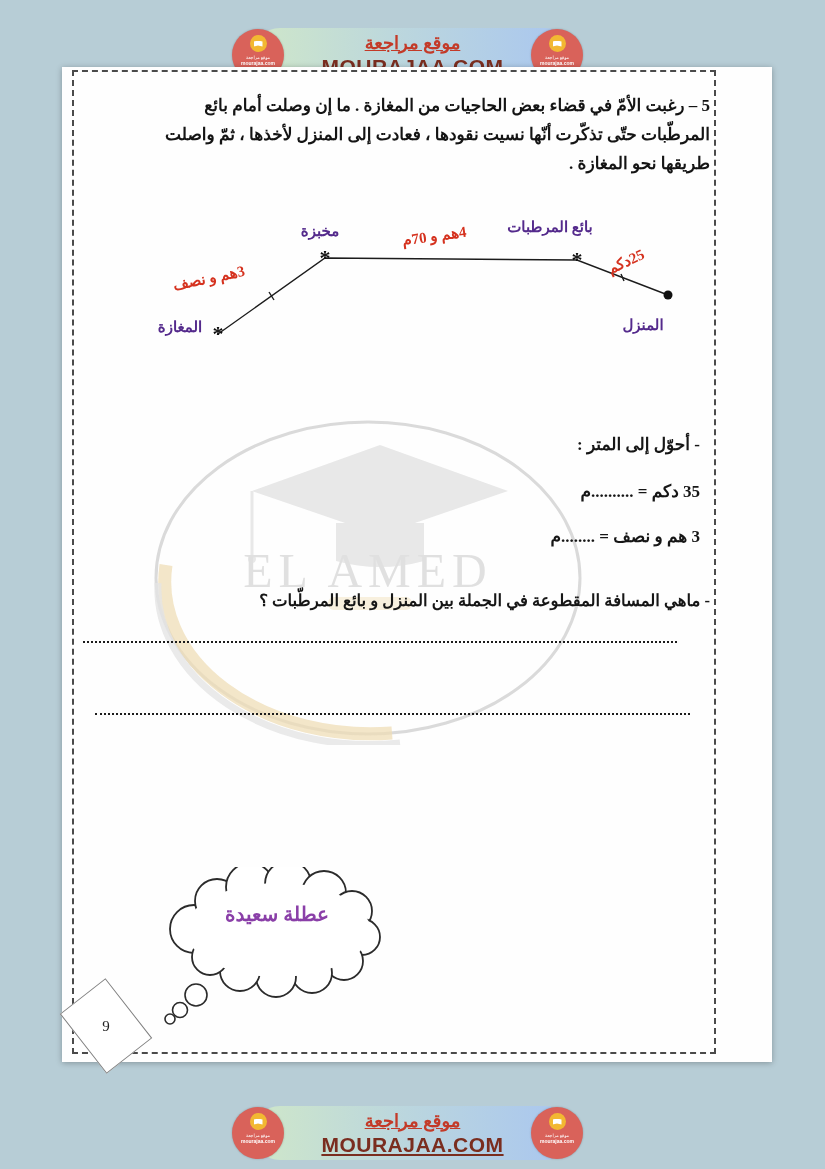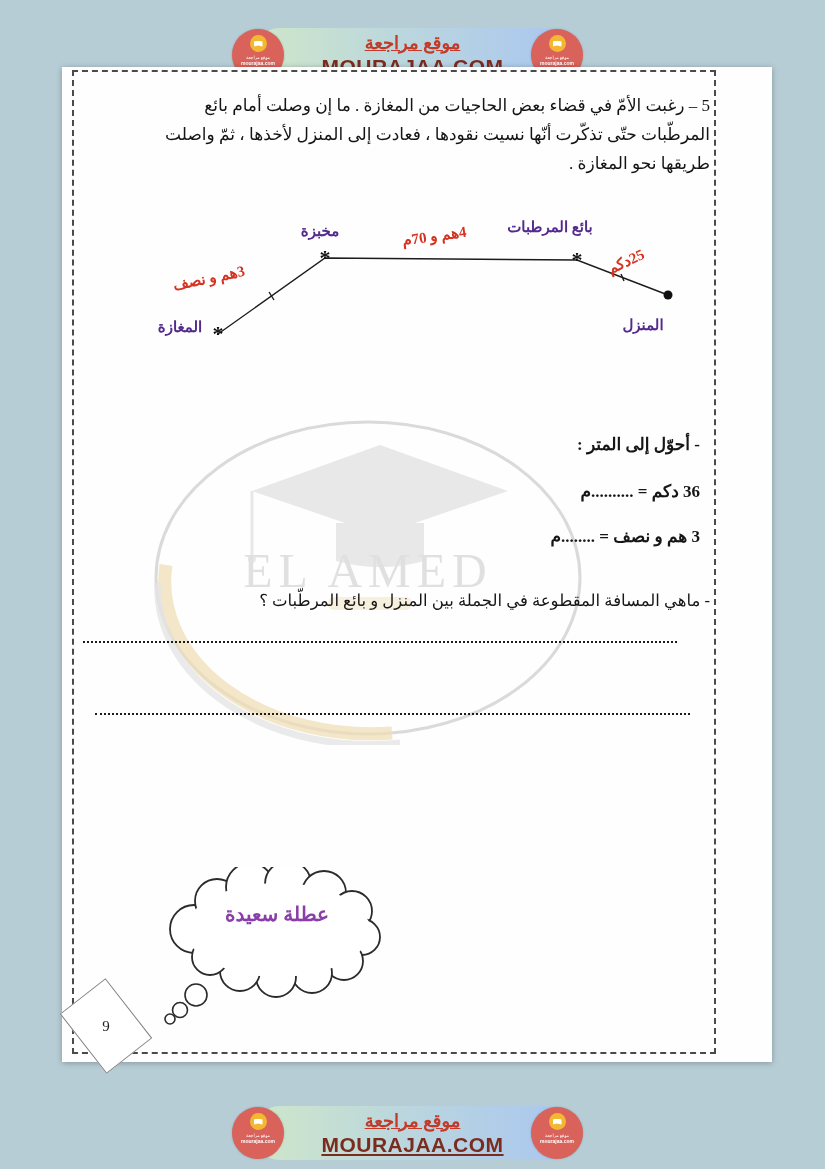--- a/index.html
+++ b/index.html
@@ -51,37 +51,37 @@
     background:#fefefe;box-shadow:0 1px 6px rgba(0,0,0,.28);
   }
   .frame{
     position:absolute;left:10px;top:3px;width:640px;height:980px;
     border:2px dashed #4a4a4a;
   }
   
   .problem{
     position:absolute;left:23px;right:62px;top:24px;
     direction:rtl;text-align:right;
-    font-size:17px;font-weight:400;color:#141414;line-height:29px;
+    font-size:17px;font-weight:700;color:#141414;line-height:29px;
   }
   .problem .line3{text-align:right;padding-left:120px;}
   
   .diagram{position:absolute;left:80px;top:138px;}
   .diagram text{font-weight:700;}
   
   .conversion{
     position:absolute;right:72px;top:335px;direction:rtl;text-align:right;
     font-size:17px;font-weight:700;color:#161616;line-height:30px;z-index:2;
   }
   .conversion .heading{margin-bottom:17px;margin-top:28px;}
   .conversion .item{margin-bottom:15px;}
   
   .question{
     position:absolute;right:62px;left:30px;direction:rtl;text-align:right;
-    font-size:16.5px;font-weight:400;color:#161616;line-height:26px;z-index:2;
+    font-size:16.5px;font-weight:700;color:#161616;line-height:26px;z-index:2;
   }
   .q1{top:521px;}
   .q2{top:606px;}
   .dotline{position:absolute;height:0;border-bottom:2.6px dotted #1c1c1c;z-index:2;}
   .dl1{left:21px;top:574px;width:594px;}
   .dl2{left:33px;top:646px;width:595px;}
   
   .watermark{position:absolute;left:78px;top:348px;z-index:1;opacity:.55;}
   
   .bubble{position:absolute;left:100px;top:800px;}
@@ -156,21 +156,21 @@
     <text x="408" y="27" text-anchor="middle" font-size="15" fill="#542a8c" direction="rtl">بائع المرطبات</text>
     <text x="501" y="125" text-anchor="middle" font-size="15" fill="#542a8c" direction="rtl">المنزل</text>
 
     <text transform="translate(68,78) rotate(-12)" text-anchor="middle" font-size="15" fill="#d5321f" direction="rtl">3هم و نصف</text>
     <text transform="translate(293,36) rotate(-8)" text-anchor="middle" font-size="15" fill="#d5321f" direction="rtl">4هم و 70م</text>
     <text transform="translate(486,61) rotate(-25)" text-anchor="middle" font-size="15" fill="#d5321f" direction="rtl">25دكم</text>
   </svg>
 
   <div class="conversion">
     <div class="heading">- أحوّل إلى المتر :</div>
-    <div class="item">36 دكم = ..........م</div>
+    <div class="item">35 دكم = ..........م</div>
     <div class="item">3 هم و نصف = ........م</div>
   </div>
 
   <div class="question q1">-  ماهي المسافة المقطوعة في الجملة بين المنزل و بائع المرطّبات ؟</div>
   <div class="dotline dl1"></div>
   <div class="dotline dl2"></div>
 
   <svg class="bubble" width="240" height="165" viewBox="0 0 240 165">
     <g stroke="#2b2b2b" stroke-width="1.8" fill="#ffffff">
       <circle cx="32" cy="62" r="24"></circle>

